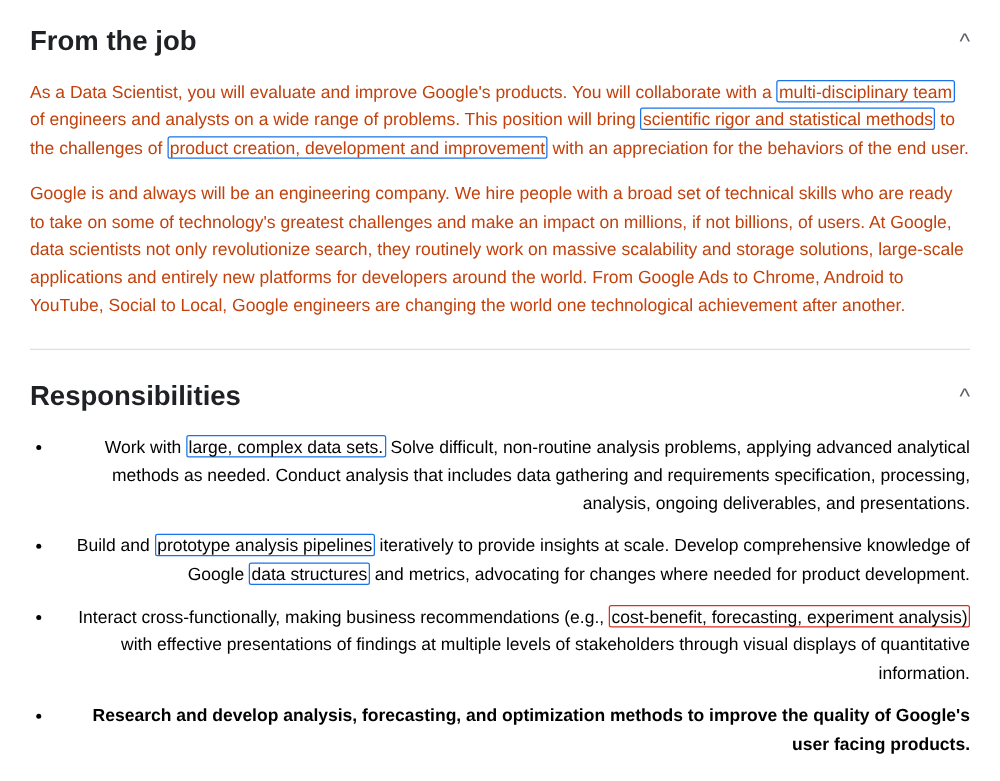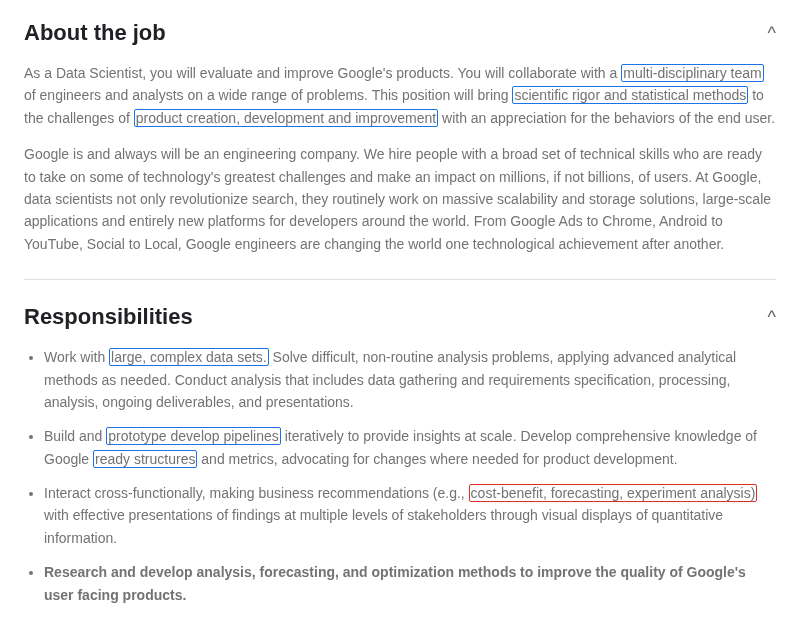--- a/index.html
+++ b/index.html
@@ -42,21 +42,21 @@
 
     .chevron-icon {
       font-size: 18px;
       color: #5f6368;
       cursor: pointer;
     }
 
     .section-body p {
       line-height: 1.6;
       margin-bottom: 14px;
-      color: #737373;
+      color: #c2410c;
       font-size: 14px;
     }
 
     .section-body p:last-child {
       margin-bottom: 0;
     }
 
     .highlight-blue {
       border: 1.5px solid #1a73e8;
       border-radius: 2px;
@@ -65,51 +65,52 @@
 
     .highlight-red {
       border: 1.5px solid #d93025;
       border-radius: 2px;
       padding: 0 1px;
       margin-top: 15px;
     }
 
     .responsibilities-section {
       padding-top: 0;
+      text-align: right;
     }
 
     .responsibilities-section .section-header {
       margin-bottom: 16px;
     }
 
     ul.resp-list {
       list-style: disc;
       padding-left: 20px;
-      color: #737373;
+      color: #000000;
     }
 
     ul.resp-list li {
       margin-bottom: 12px;
       line-height: 1.6;
       font-size: 14px;
     }
 
     ul.resp-list li:last-child {
       margin-bottom: 0;
       font-weight: bold;
     }
   </style>
 </head>
 <body>
 
 <div class="page-container">
 
   <div class="section">
     <div class="section-header">
-      <h2 class="section-title">About the job</h2>
+      <h2 class="section-title">From the job</h2>
       <span class="chevron-icon">^</span>
     </div>
     <div class="section-body">
       <p>
         As a Data Scientist, you will evaluate and improve Google's products. You will collaborate with a <span class="highlight-blue">multi-disciplinary team</span> of engineers and analysts on a wide range of problems. This position will bring <span class="highlight-blue">scientific rigor and statistical methods</span> to the challenges of <span class="highlight-blue">product creation, development and improvement</span> with an appreciation for the behaviors of the end user.
       </p>
       <p>
         Google is and always will be an engineering company. We hire people with a broad set of technical skills who are ready to take on some of technology's greatest challenges and make an impact on millions, if not billions, of users. At Google, data scientists not only revolutionize search, they routinely work on massive scalability and storage solutions, large-scale applications and entirely new platforms for developers around the world. From Google Ads to Chrome, Android to YouTube, Social to Local, Google engineers are changing the world one technological achievement after another.
       </p>
     </div>
@@ -119,21 +120,21 @@
     <div class="section-header">
       <h2 class="section-title">Responsibilities</h2>
       <span class="chevron-icon">^</span>
     </div>
     <div class="section-body">
       <ul class="resp-list">
         <li>
           Work with <span class="highlight-blue">large, complex data sets.</span> Solve difficult, non-routine analysis problems, applying advanced analytical methods as needed. Conduct analysis that includes data gathering and requirements specification, processing, analysis, ongoing deliverables, and presentations.
         </li>
         <li>
-          Build and <span class="highlight-blue">prototype develop pipelines</span> iteratively to provide insights at scale. Develop comprehensive knowledge of Google <span class="highlight-blue">ready structures</span> and metrics, advocating for changes where needed for product development.
+          Build and <span class="highlight-blue">prototype analysis pipelines</span> iteratively to provide insights at scale. Develop comprehensive knowledge of Google <span class="highlight-blue">data structures</span> and metrics, advocating for changes where needed for product development.
         </li>
         <li>
           Interact cross-functionally, making business recommendations (e.g., <span class="highlight-red">cost-benefit, forecasting, experiment analysis)</span> with effective presentations of findings at multiple levels of stakeholders through visual displays of quantitative information.
         </li>
         <li>
           Research and develop analysis, forecasting, and optimization methods to improve the quality of Google's user facing products.
         </li>
       </ul>
     </div>
   </div>

